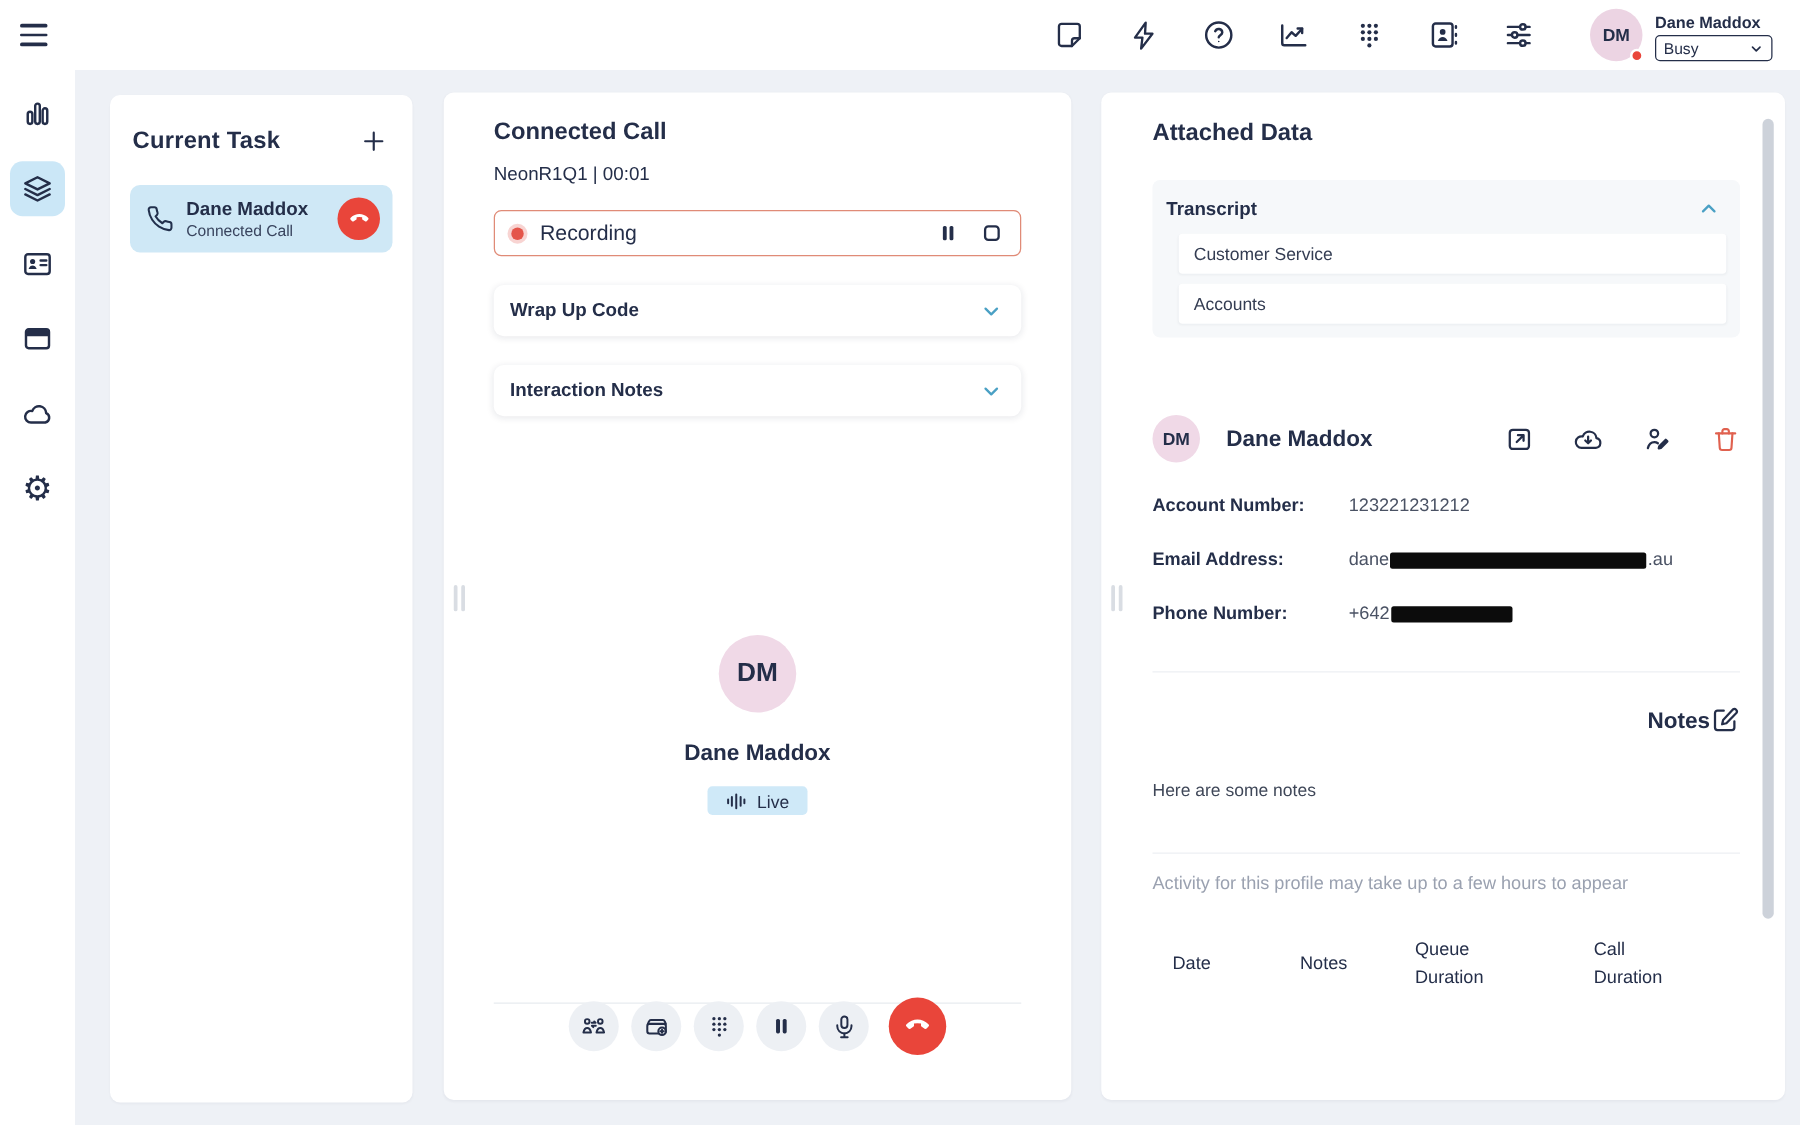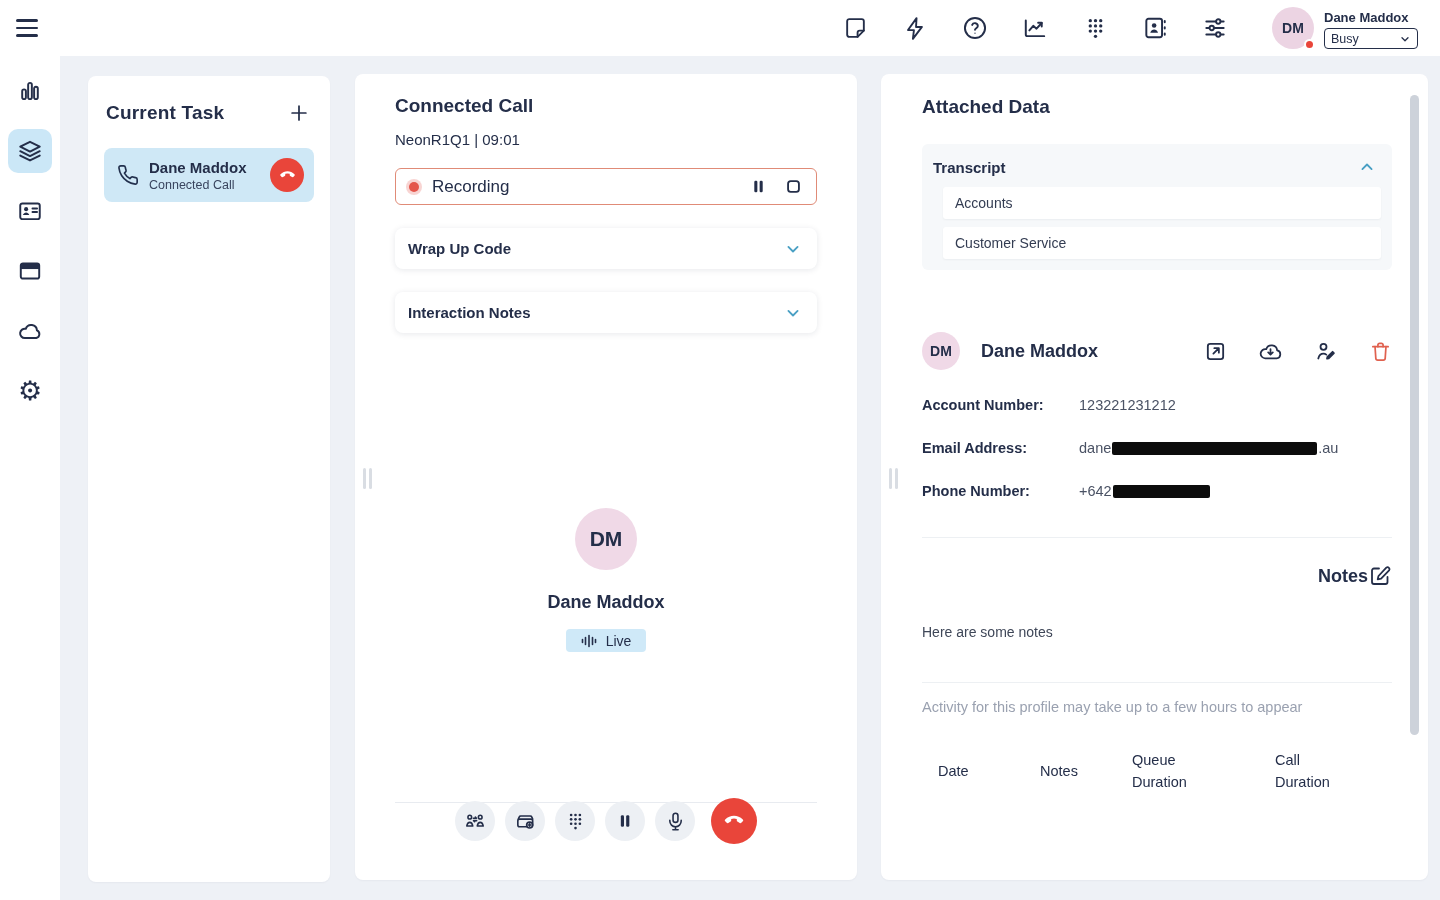--- a/index.html
+++ b/index.html
@@ -318,21 +318,21 @@
       <svg width="19" height="19" viewBox="0 0 24 24" fill="#ffffff">
           <path d="M3.2 10.4c5-5 12.6-5 17.6 0a1.3 1.3 0 0 1 0 1.9l-1.5 1.5c-.4.4-1.1.5-1.6.2l-2.3-1.5a1.3 1.3 0 0 1-.6-1.1v-1.5a11.6 11.6 0 0 0-5.6 0v1.5c0 .45-.2.87-.6 1.1l-2.3 1.5c-.5.3-1.2.25-1.6-.2l-1.5-1.5a1.3 1.3 0 0 1 0-1.9z"></path>
         </svg>
     </button>
   </div>
 </section>
 
 <section class="card card-call">
   <div class="call-inner">
     <h2 class="call-title">Connected Call</h2>
-    <div class="call-sub">NeonR1Q1 | 09:01</div>
+    <div class="call-sub">NeonR1Q1 | 00:01</div>
 
     <div class="recording-bar">
       <span class="rec-dot"></span>
       <span class="rec-label">Recording</span>
       <span class="rec-controls">
         <button class="rec-btn">
           <svg width="21" height="21" viewBox="0 0 24 24" fill="currentColor">
               <rect x="7.2" y="5.5" width="3.5" height="13" rx="1.4"></rect>
               <rect x="13.3" y="5.5" width="3.5" height="13" rx="1.4"></rect>
             </svg>
@@ -431,22 +431,22 @@
 
   <div class="transcript-box">
     <div class="transcript-head">
       <span class="transcript-title">Transcript</span>
       <button class="chev-btn">
         <svg width="20" height="20" viewBox="0 0 24 24" fill="none" stroke="#4aa0c4" stroke-width="2.2" stroke-linecap="round" stroke-linejoin="round">
             <path d="M6.5 14.5 12 9l5.5 5.5"></path>
           </svg>
       </button>
     </div>
+    <div class="transcript-row">Customer Service</div>
     <div class="transcript-row">Accounts</div>
-    <div class="transcript-row">Customer Service</div>
   </div>
 
   <div class="contact-row">
     <div class="avatar-md">
         <span>DM</span>
       </div>
     <div class="contact-name">Dane Maddox</div>
     <div class="contact-actions">
       <button class="icon-btn">
         <svg width="23" height="23" viewBox="0 0 24 24" fill="none" stroke="currentColor" stroke-width="1.9" stroke-linecap="round" stroke-linejoin="round">

